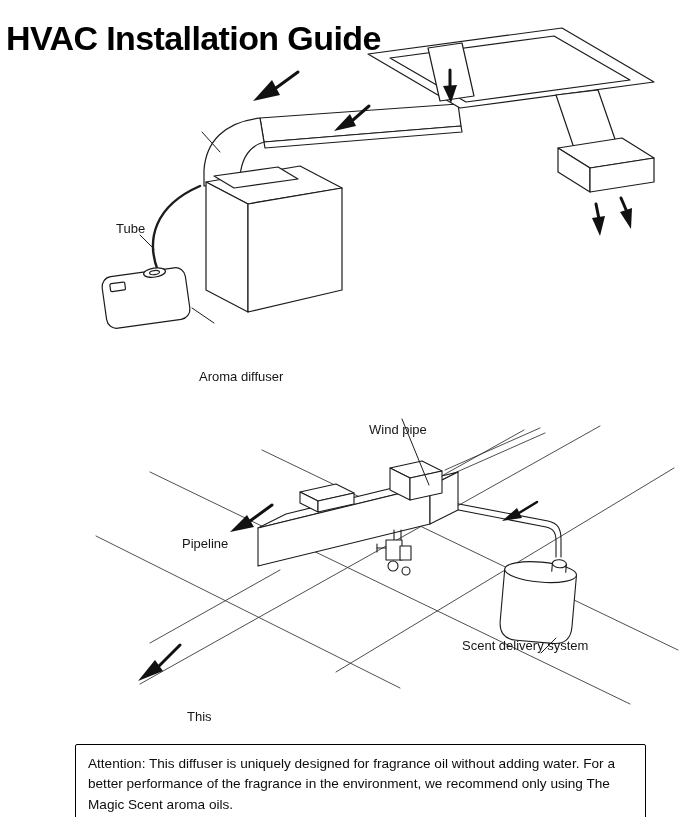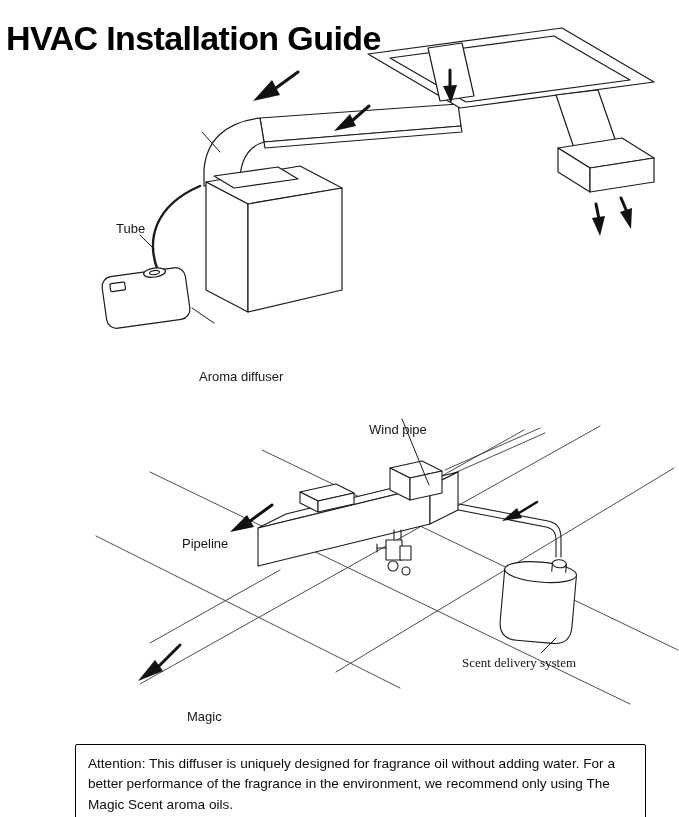--- a/index.html
+++ b/index.html
@@ -168,20 +168,20 @@
         <line x1="541" y1="653" x2="556" y2="638"></line>
       </g>
     </g>
   </svg>
 
   <div class="lbl" style="left:116px;top:221px;">Tube</div>
   <div class="lbl" style="left:199px;top:325px;margin-top:44px;">Aroma diffuser</div>
 
   <div class="lbl" style="left:369px;top:422px;">Wind pipe</div>
   <div class="lbl" style="left:182px;top:536px;text-align:center;">Pipeline</div>
-  <div class="lbl" style="left:462px;top:655px;font-family:Liberation Serif, serif;">Scent delivery system</div>
-  <div class="lbl" style="left:187px;top:709px;">Magic</div>
+  <div class="lbl" style="left:462px;top:638px;">Scent delivery system</div>
+  <div class="lbl" style="left:187px;top:709px;">This</div>
 
   <div class="attention">
     <p style="margin:0;">Attention: This diffuser is uniquely designed for fragrance oil without adding water. For a better performance of the fragrance in the environment, we recommend only using The Magic Scent aroma oils.</p>
   </div>
 
 </div>
 
 </body></html>

